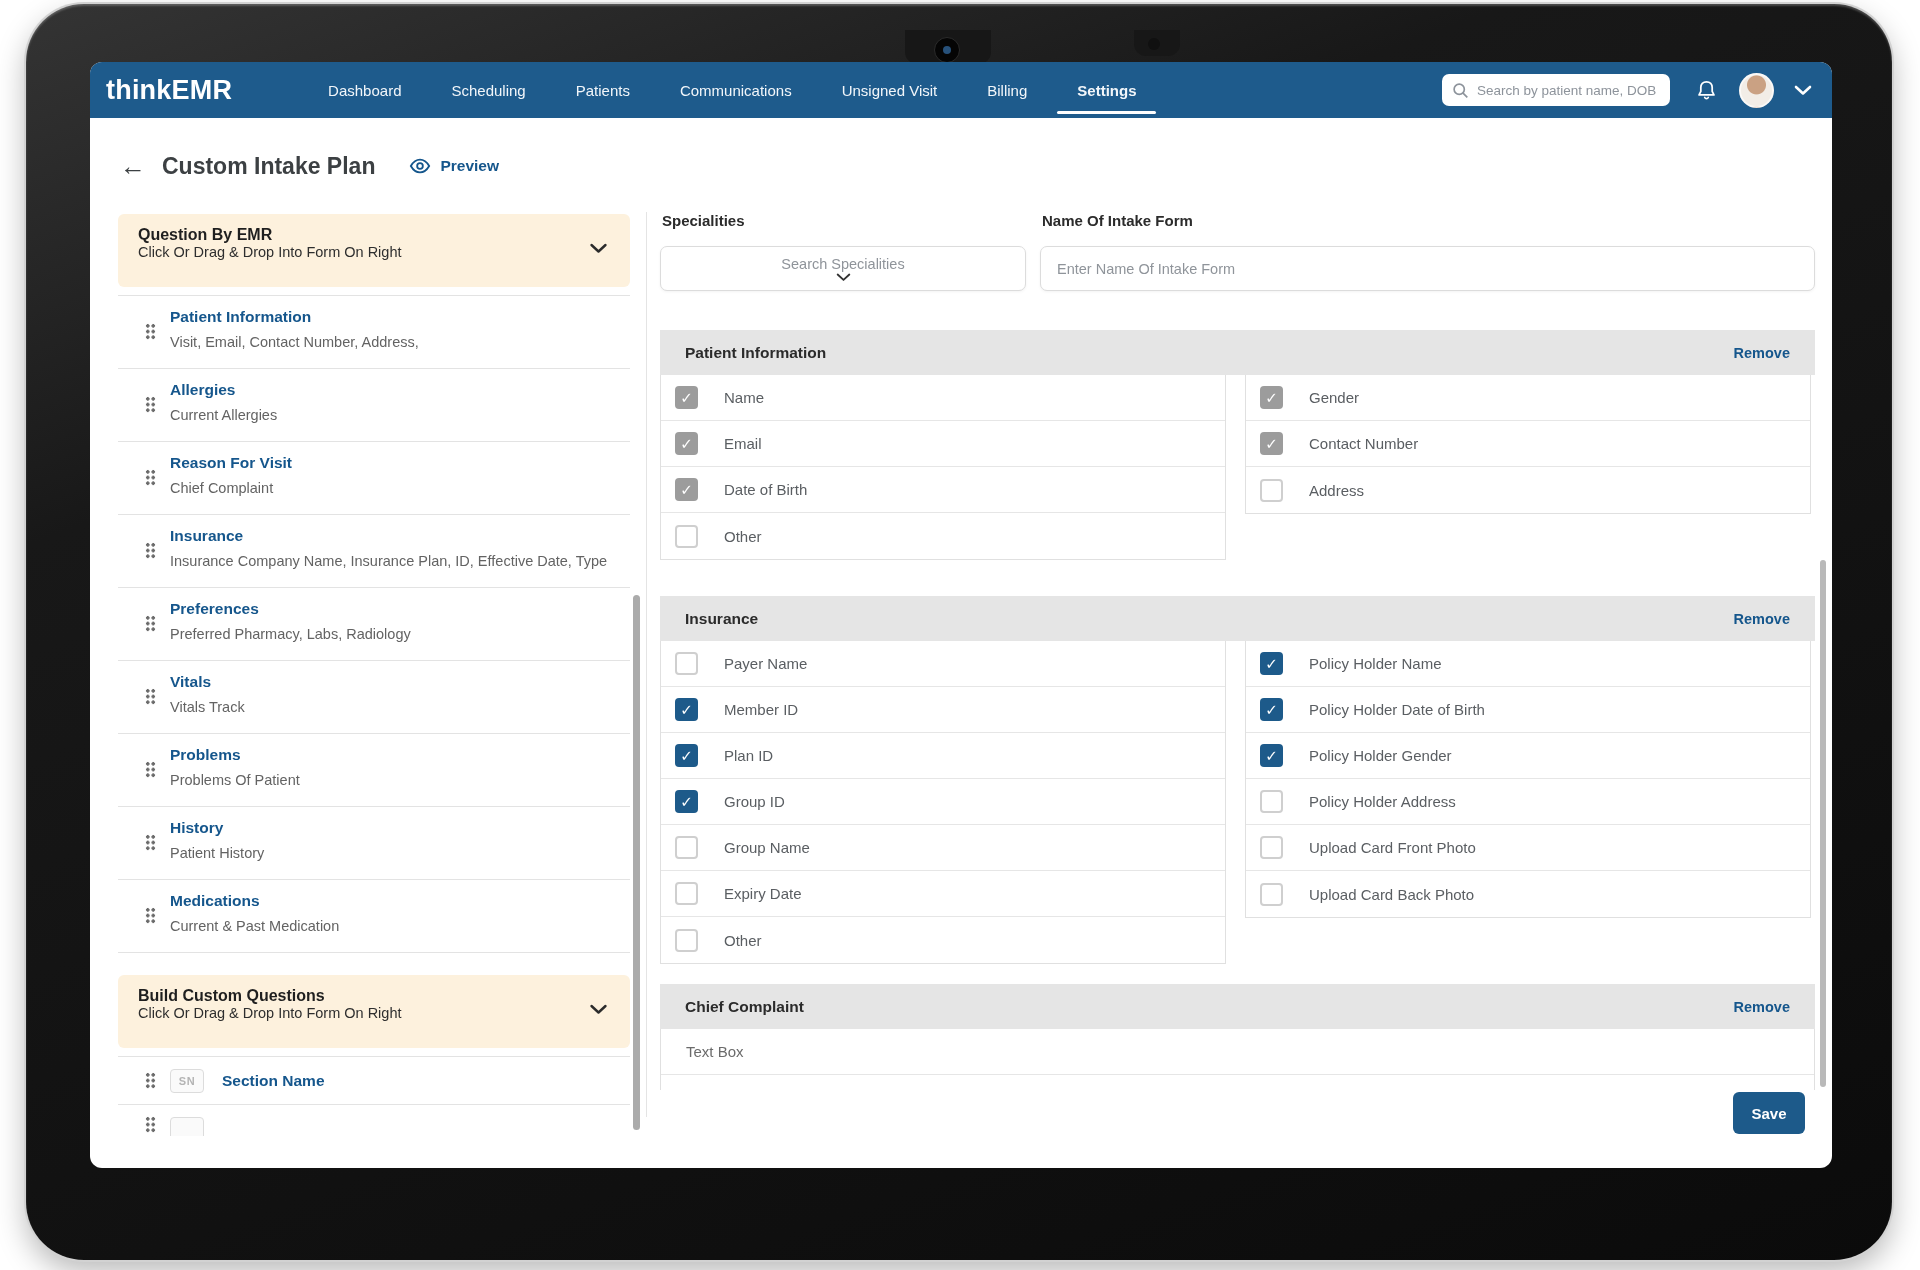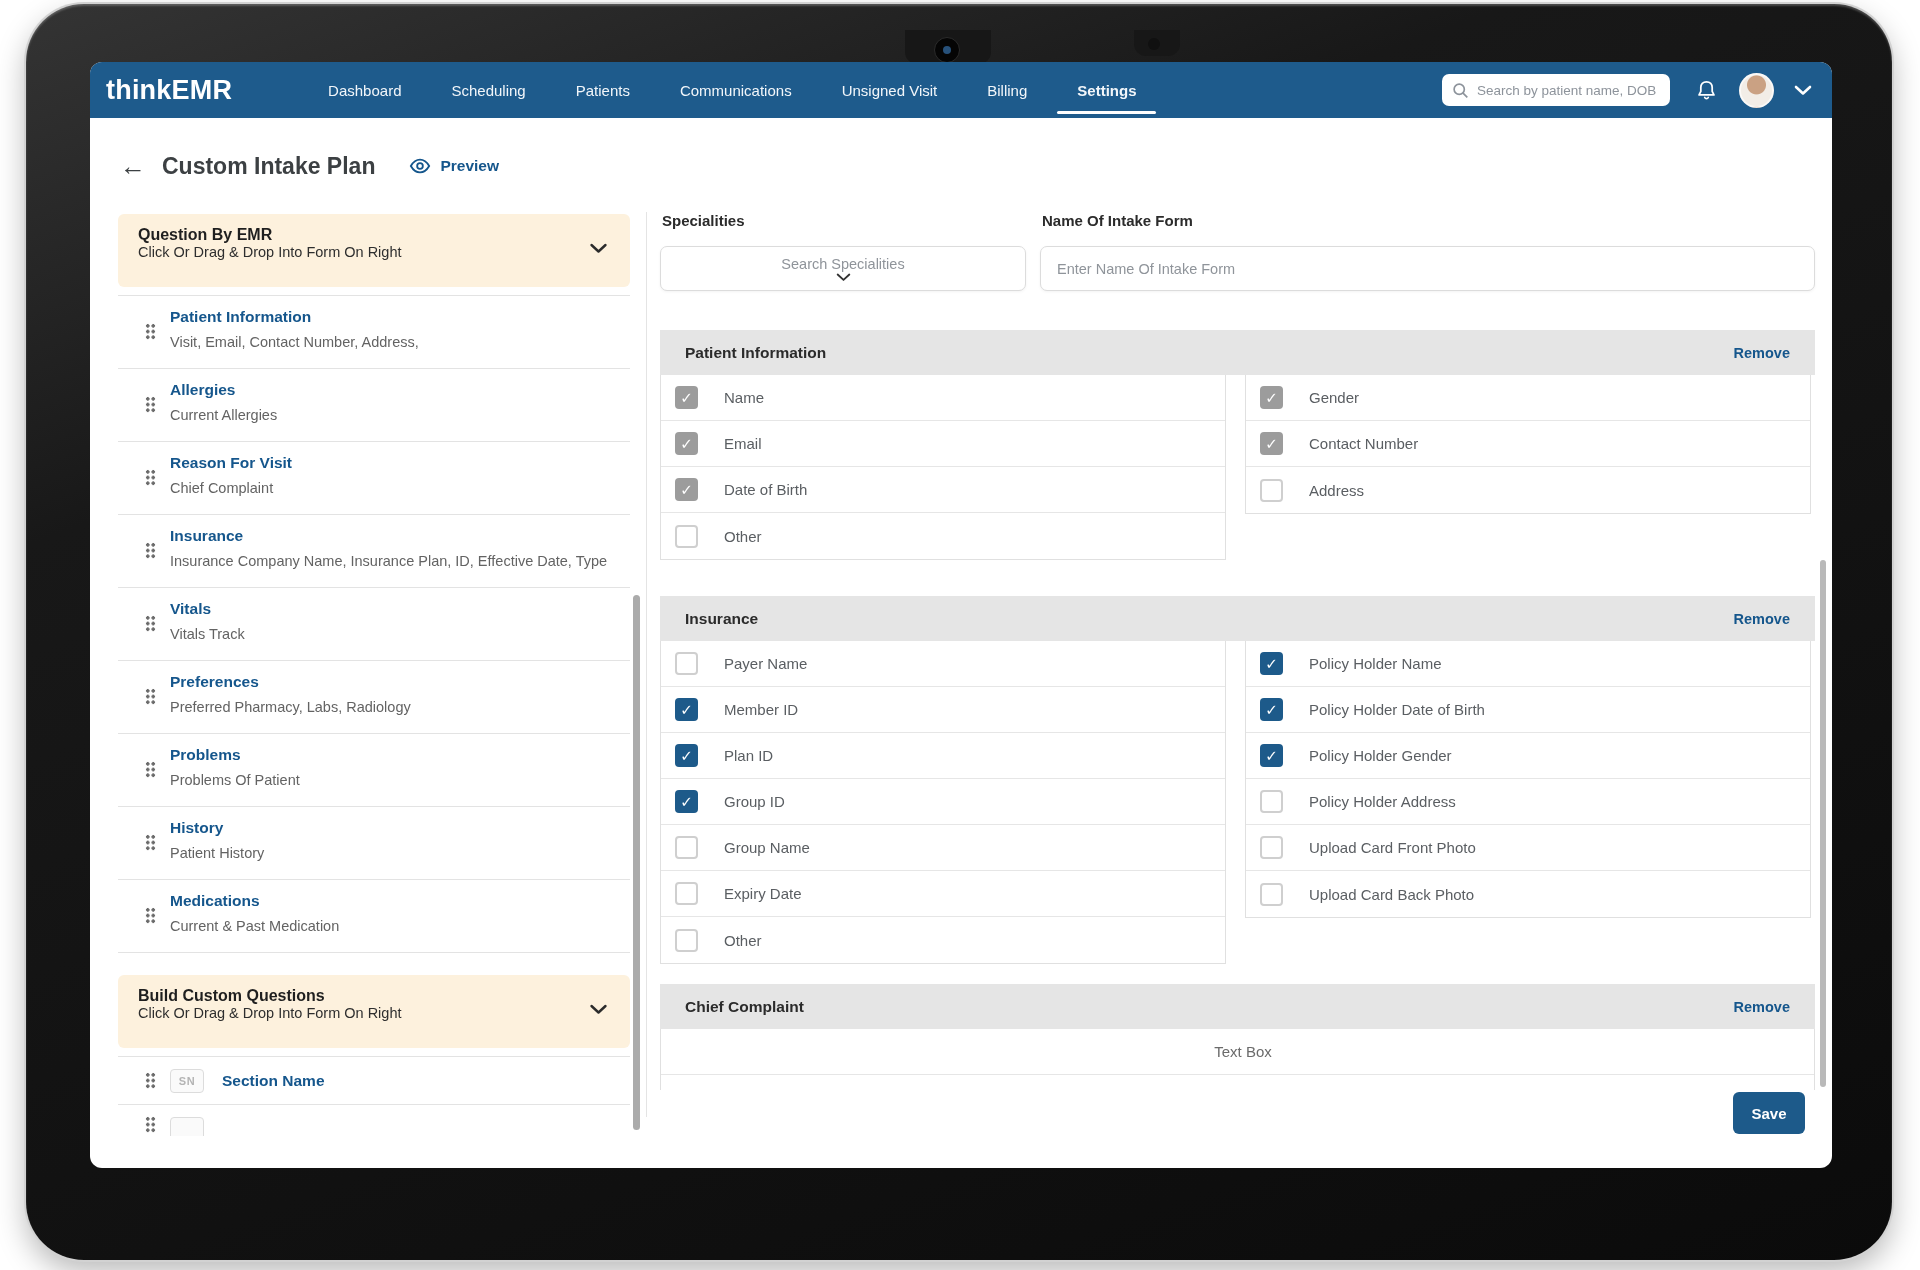--- a/index.html
+++ b/index.html
@@ -100,21 +100,21 @@
   .cell { height:46px; display:flex; align-items:center; padding:0 14px; border-bottom:1px solid #e6e6e6; }
   .sec-col .cell:last-child { border-bottom:none; }
   .cb { width:23px; height:23px; border-radius:4px; flex:0 0 23px; cursor:pointer;
     display:flex; align-items:center; justify-content:center;
     font-size:15px; font-weight:700; color:#fff; }
   .cb.unchecked { background:#fff; border:2px solid #cfcfcf; }
   .cb.checked-gray { background:#9c9c9c; }
   .cb.checked-blue { background:#1d5a8a; }
   .cell-label { font-size:15px; color:#5a5e62; margin-left:26px; }
   .full-col { border:1px solid #e0e0e0; border-top:none; background:#fff; }
-  .full-col .cell { padding-left:25px;justify-content:center; }
+  .full-col .cell { padding-left:25px; }
   .full-col .cell-label { margin-left:0; color:#6b6b6b; }
 
   .save-btn { position:absolute; left:1643px; top:1030px; width:72px; height:42px;
     background:#1d5a8a; color:#fff; border:none; border-radius:6px; font-size:15px;
     font-weight:700; font-family:inherit; cursor:pointer; }
 </style>
 </head>
 <body>
 
 <div class="tablet">
@@ -208,29 +208,29 @@
           <div class="q-item">
             <span class="handle"></span>
             <div class="q-text">
               <div class="q-title">Insurance</div>
               <div class="q-desc">Insurance Company Name, Insurance Plan, ID, Effective Date, Type</div>
             </div>
           </div>
           <div class="q-item">
             <span class="handle"></span>
             <div class="q-text">
+              <div class="q-title">Preferences</div>
+              <div class="q-desc">Preferred Pharmacy, Labs, Radiology</div>
+            </div>
+          </div>
+          <div class="q-item">
+            <span class="handle"></span>
+            <div class="q-text">
               <div class="q-title">Vitals</div>
               <div class="q-desc">Vitals Track</div>
-            </div>
-          </div>
-          <div class="q-item">
-            <span class="handle"></span>
-            <div class="q-text">
-              <div class="q-title">Preferences</div>
-              <div class="q-desc">Preferred Pharmacy, Labs, Radiology</div>
             </div>
           </div>
           <div class="q-item">
             <span class="handle"></span>
             <div class="q-text">
               <div class="q-title">Problems</div>
               <div class="q-desc">Problems Of Patient</div>
             </div>
           </div>
           <div class="q-item">

